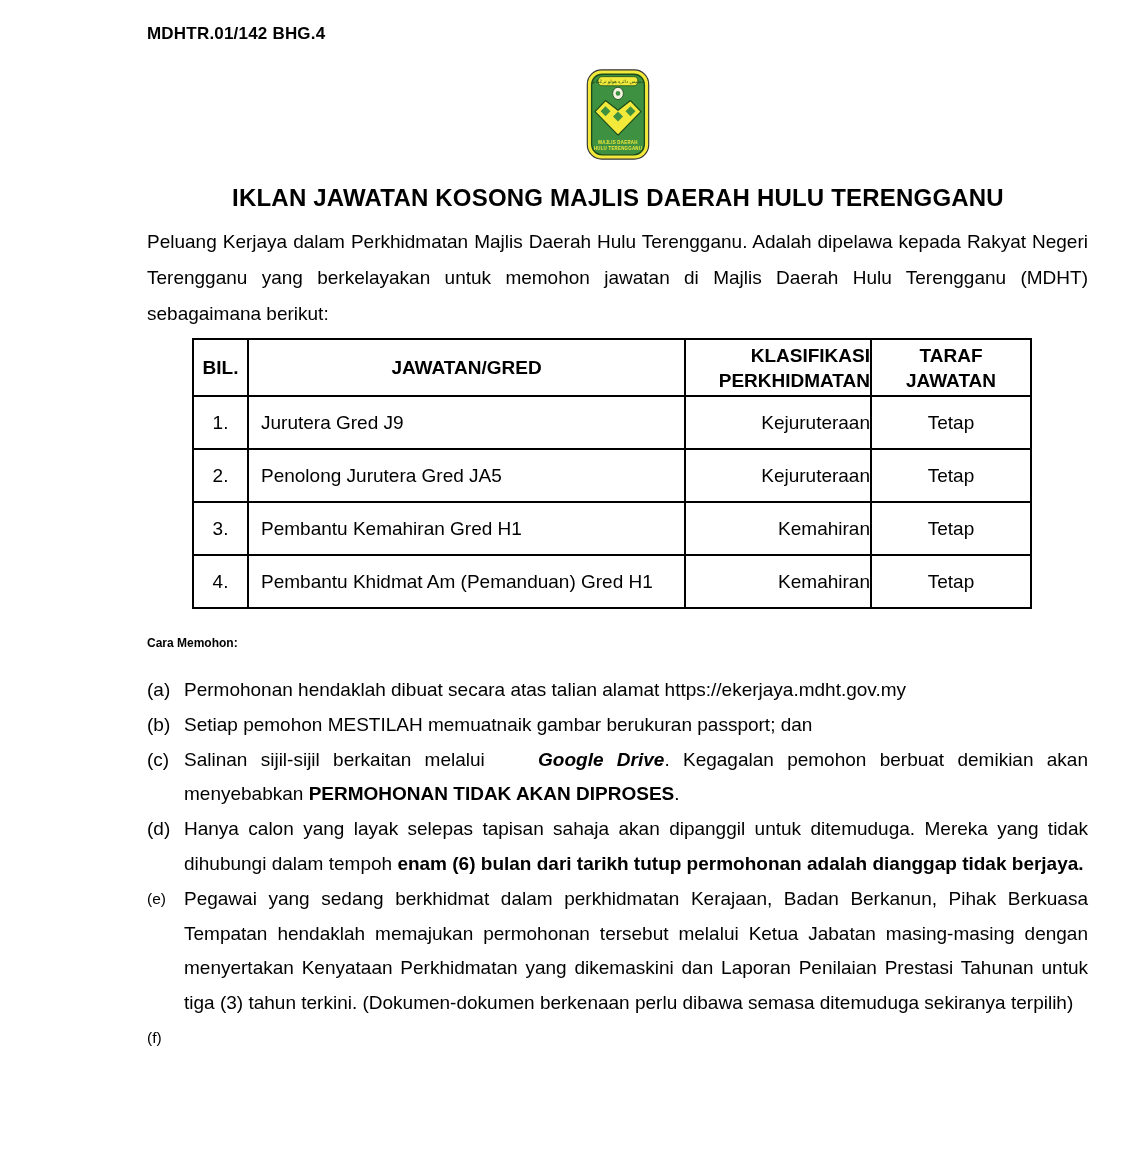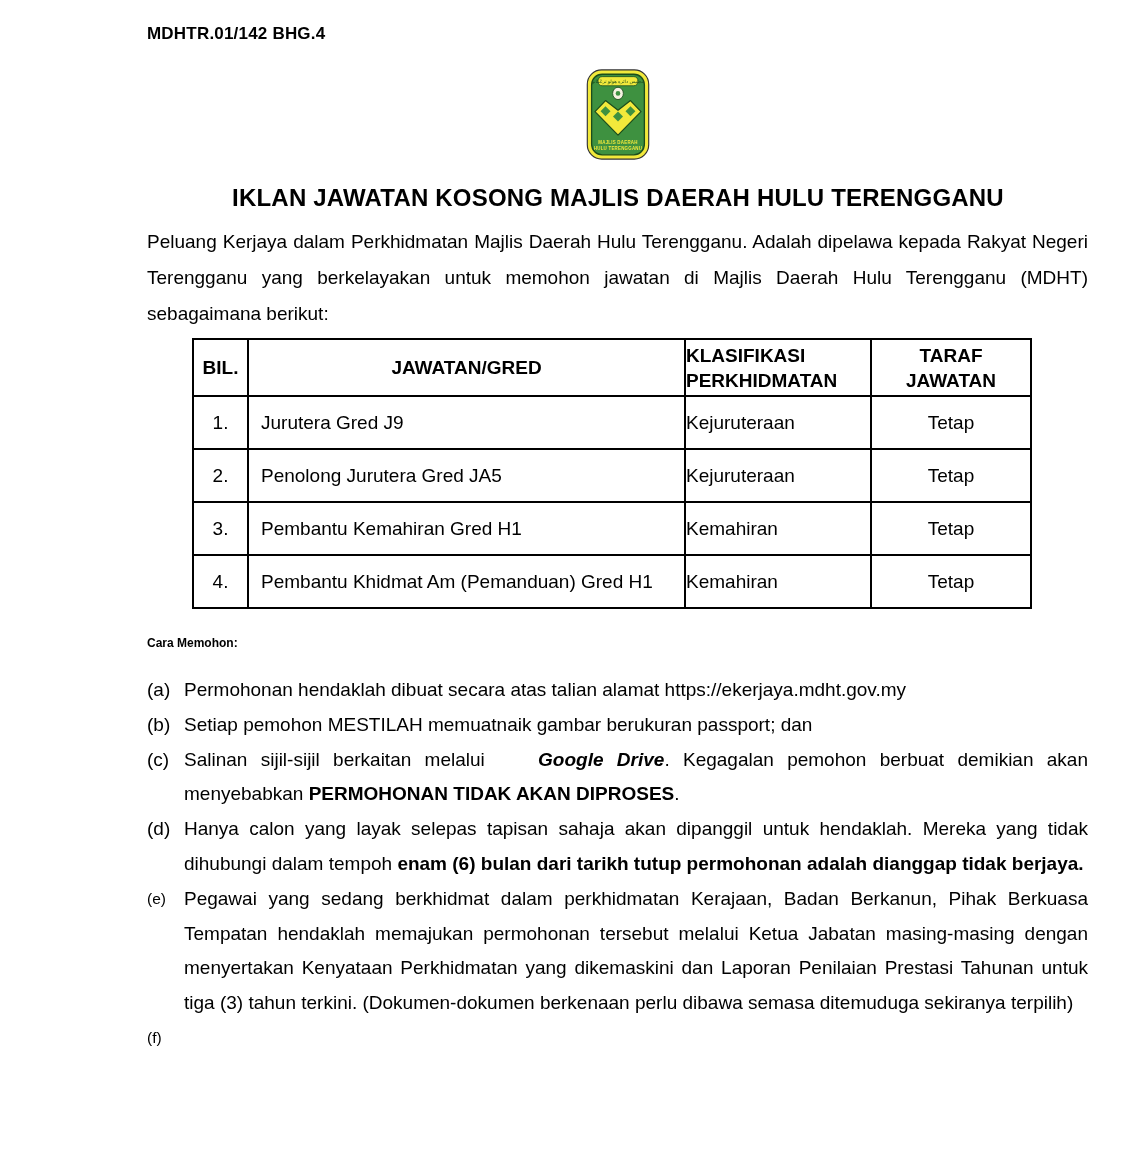--- a/index.html
+++ b/index.html
@@ -61,21 +61,21 @@
   .job-table th {
     font-weight: bold;
     text-align: center;
     height: 55px;
     line-height: 25px;
   }
   .job-table td { height: 51px; }
   .job-table .c0 { width: 53px;  text-align: center; }
   .job-table .c1 { width: 423px; }
   .job-table td.c1 { padding-left: 12px; text-align: left; }
-  .job-table .c2 { width: 184px; text-align: left; }
+  .job-table .c2 { width: 184px; text-align: right; }
   .job-table .c3 { width: 158px; text-align: center; }
   .section-heading {
     margin: 27px 0 0 103px;
     font-size: 12px;
     font-weight: bold;
   }
   .apply-list {
     margin: 23px 104px 0 103px;
     font-size: 19px;
     line-height: 34.8px;
@@ -175,18 +175,18 @@
         </tbody>
     </table>
   </div>
 
   <div class="section-heading">Cara Memohon:</div>
 
   <div class="apply-list">
       <div class="apply-item"><span class="item-label">(a)</span><span><span>Permohonan hendaklah dibuat secara atas talian alamat https://ekerjaya.mdht.gov.my</span></span></div>
       <div class="apply-item"><span class="item-label">(b)</span><span><span>Setiap pemohon MESTILAH memuatnaik gambar berukuran passport; dan</span></span></div>
       <div class="apply-item"><span class="item-label">(c)</span><span><span>Salinan sijil-sijil berkaitan melalui </span><span class="seg-bold-italic">Google Drive</span><span>. Kegagalan pemohon berbuat demikian akan menyebabkan </span><span class="seg-bold">PERMOHONAN TIDAK AKAN DIPROSES</span><span>.</span></span></div>
-      <div class="apply-item"><span class="item-label">(d)</span><span><span>Hanya calon yang layak selepas tapisan sahaja akan dipanggil untuk hendaklah. Mereka yang tidak dihubungi dalam tempoh </span><span class="seg-bold">enam (6) bulan dari tarikh tutup permohonan adalah dianggap tidak berjaya.</span></span></div>
+      <div class="apply-item"><span class="item-label">(d)</span><span><span>Hanya calon yang layak selepas tapisan sahaja akan dipanggil untuk ditemuduga. Mereka yang tidak dihubungi dalam tempoh </span><span class="seg-bold">enam (6) bulan dari tarikh tutup permohonan adalah dianggap tidak berjaya.</span></span></div>
       <div class="apply-item small-label"><span class="item-label">(e)</span><span><span>Pegawai yang sedang berkhidmat dalam perkhidmatan Kerajaan, Badan Berkanun, Pihak Berkuasa Tempatan hendaklah memajukan permohonan tersebut melalui Ketua Jabatan masing-masing dengan menyertakan Kenyataan Perkhidmatan yang dikemaskini dan Laporan Penilaian Prestasi Tahunan untuk tiga (3) tahun terkini. (Dokumen-dokumen berkenaan perlu dibawa semasa ditemuduga sekiranya terpilih)</span></span></div>
       <div class="apply-item small-label"><span class="item-label">(f)</span></div>
     </div>
 
 </div>
 
 </body></html>

